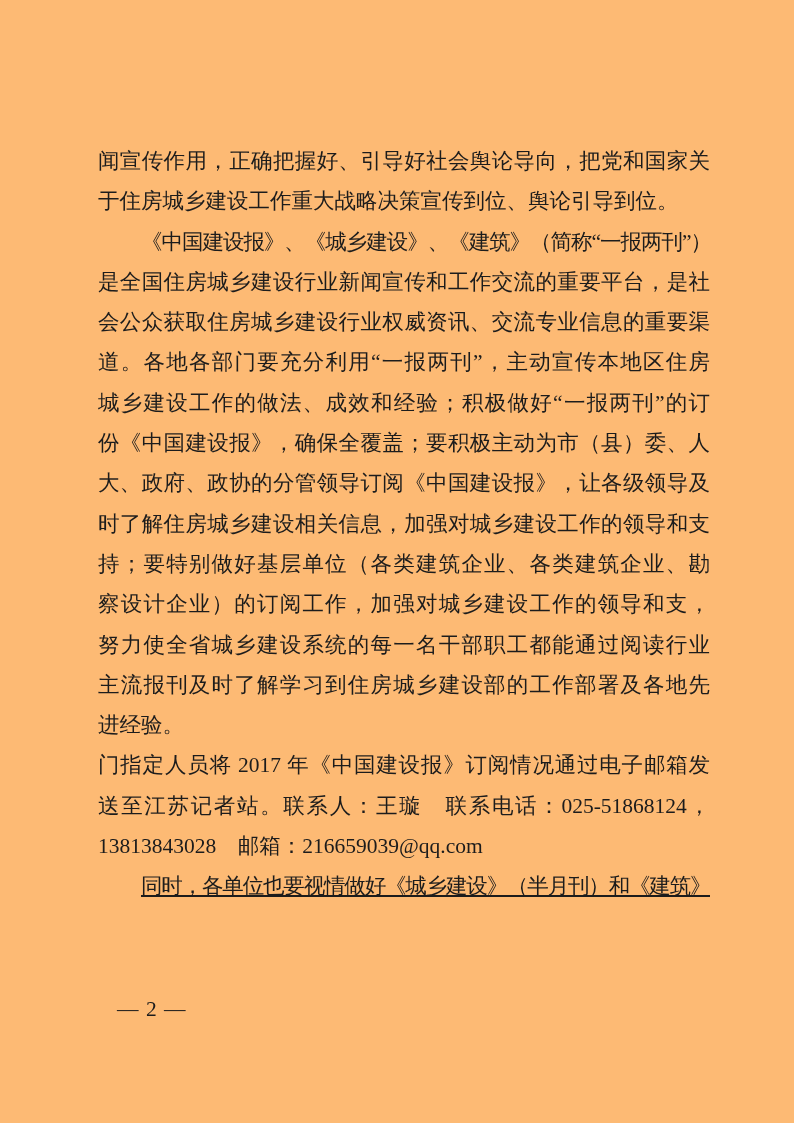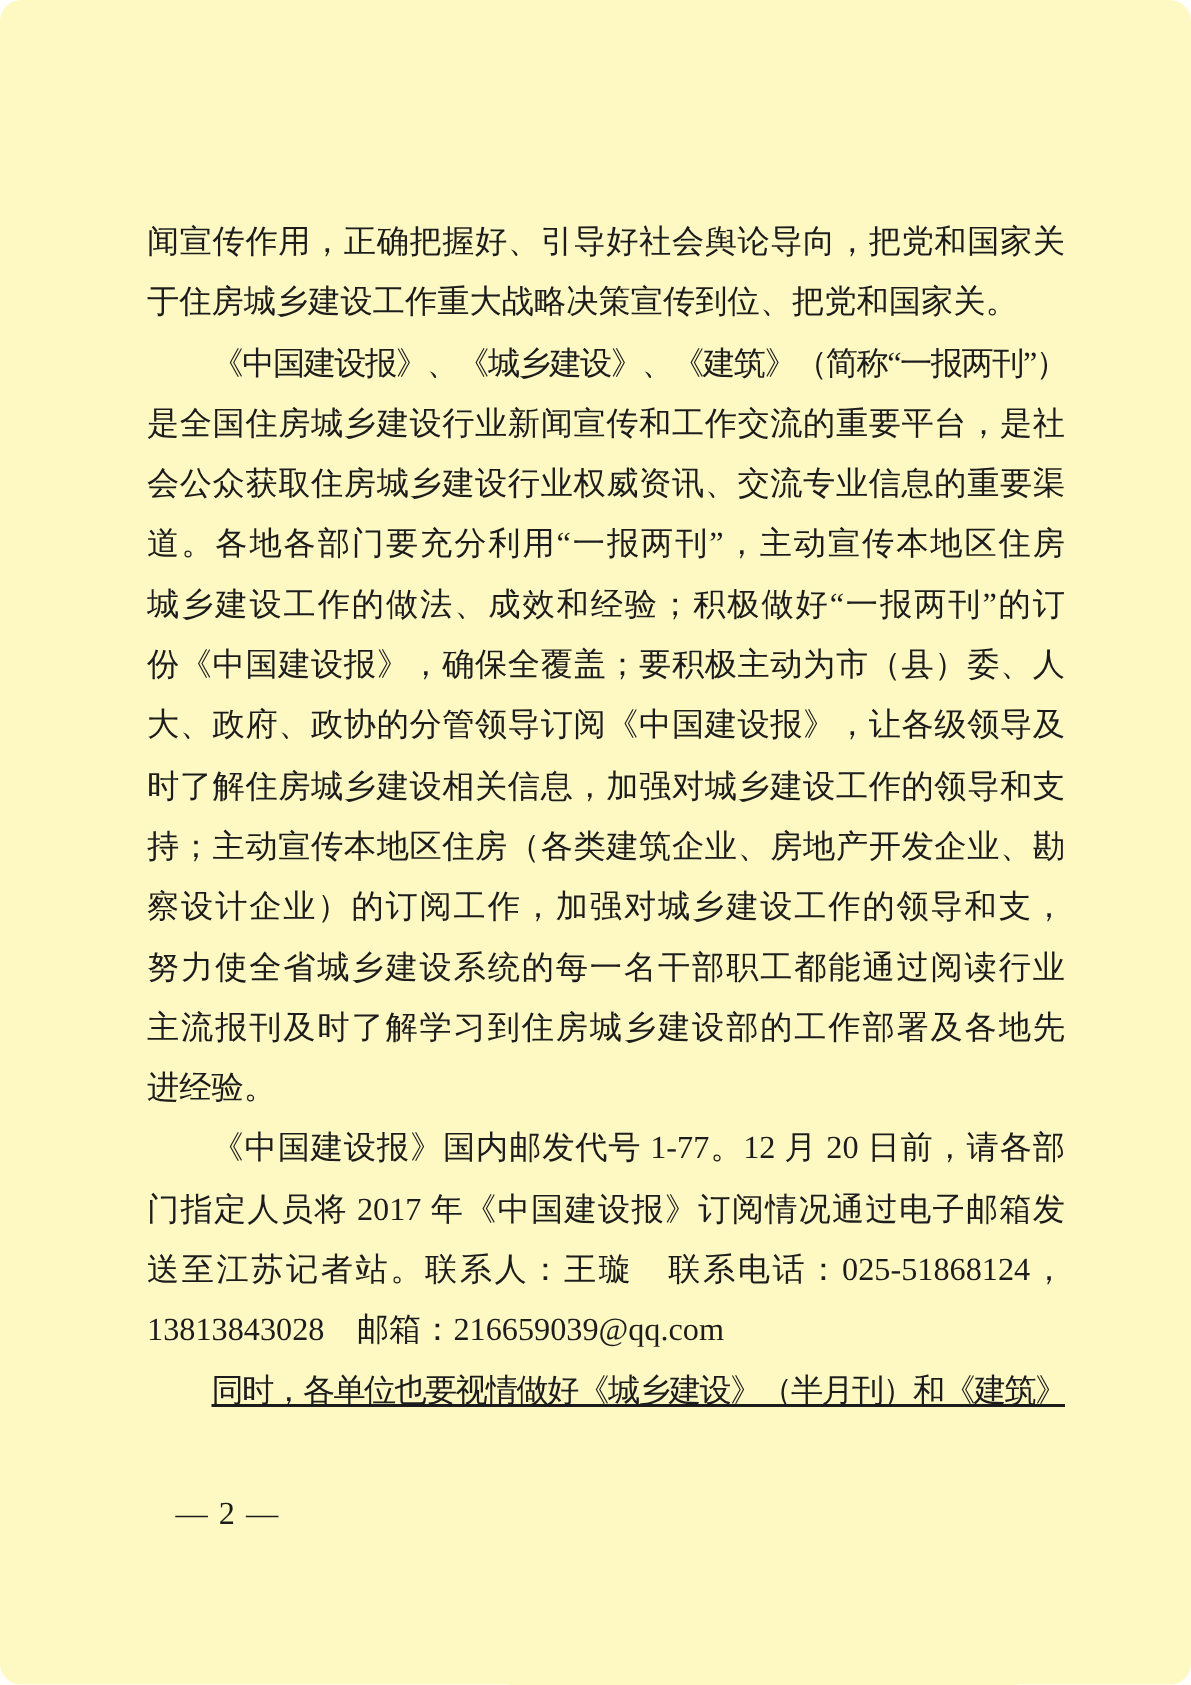--- a/index.html
+++ b/index.html
@@ -4,25 +4,24 @@
 <style>
   html, body {
     margin: 0;
     padding: 0;
     background: #ffffff;
   }
   .page {
     position: relative;
     width: 794px;
     height: 1123px;
-    background: #fef9c3;
+    background: #fdba74;
     color: #1c1c1c;
     font-family: "Liberation Serif", "DejaVu Serif", serif;
     overflow: hidden;
-    border-radius: 14px;
   }
   .body-text {
     position: absolute;
     left: 98px;
     top: 141px;
     width: 612px;
     font-size: 21.5px;
   }
   .line {
     height: 40.3px;
@@ -52,34 +51,33 @@
     letter-spacing: 1px;
     color: #1c1c1c;
   }
 </style>
 </head>
 <body>
 
 <div class="page">
   <div class="body-text">
     <div class="line">闻宣传作用，正确把握好、引导好社会舆论导向，把党和国家关</div>
-    <div class="line end">于住房城乡建设工作重大战略决策宣传到位、把党和国家关。</div>
+    <div class="line end">于住房城乡建设工作重大战略决策宣传到位、舆论引导到位。</div>
     <div class="line indent tight-a">《中国建设报》、《城乡建设》、《建筑》（简称“一报两刊”）</div>
     <div class="line">是全国住房城乡建设行业新闻宣传和工作交流的重要平台，是社</div>
     <div class="line">会公众获取住房城乡建设行业权威资讯、交流专业信息的重要渠</div>
     <div class="line">道。各地各部门要充分利用“一报两刊”，主动宣传本地区住房</div>
     <div class="line">城乡建设工作的做法、成效和经验；积极做好“一报两刊”的订</div>
     <div class="line">份《中国建设报》，确保全覆盖；要积极主动为市（县）委、人</div>
     <div class="line">大、政府、政协的分管领导订阅《中国建设报》，让各级领导及</div>
     <div class="line">时了解住房城乡建设相关信息，加强对城乡建设工作的领导和支</div>
-    <div class="line">持；主动宣传本地区住房（各类建筑企业、房地产开发企业、勘</div>
+    <div class="line">持；要特别做好基层单位（各类建筑企业、各类建筑企业、勘</div>
     <div class="line">察设计企业）的订阅工作，加强对城乡建设工作的领导和支，</div>
     <div class="line">努力使全省城乡建设系统的每一名干部职工都能通过阅读行业</div>
     <div class="line">主流报刊及时了解学习到住房城乡建设部的工作部署及各地先</div>
     <div class="line end">进经验。</div>
-    <div class="line indent">《中国建设报》国内邮发代号 1-77。12 月 20 日前，请各部</div>
     <div class="line">门指定人员将 2017 年《中国建设报》订阅情况通过电子邮箱发</div>
     <div class="line">送至江苏记者站。联系人：王璇　联系电话：025-51868124，</div>
     <div class="line end">13813843028　邮箱：216659039@qq.com</div>
     <div class="line indent tight-b">同时，各单位也要视情做好《城乡建设》（半月刊）和《建筑》</div>
   </div>
   <div class="footer">— 2 —</div>
 </div>
 
 </body></html>

